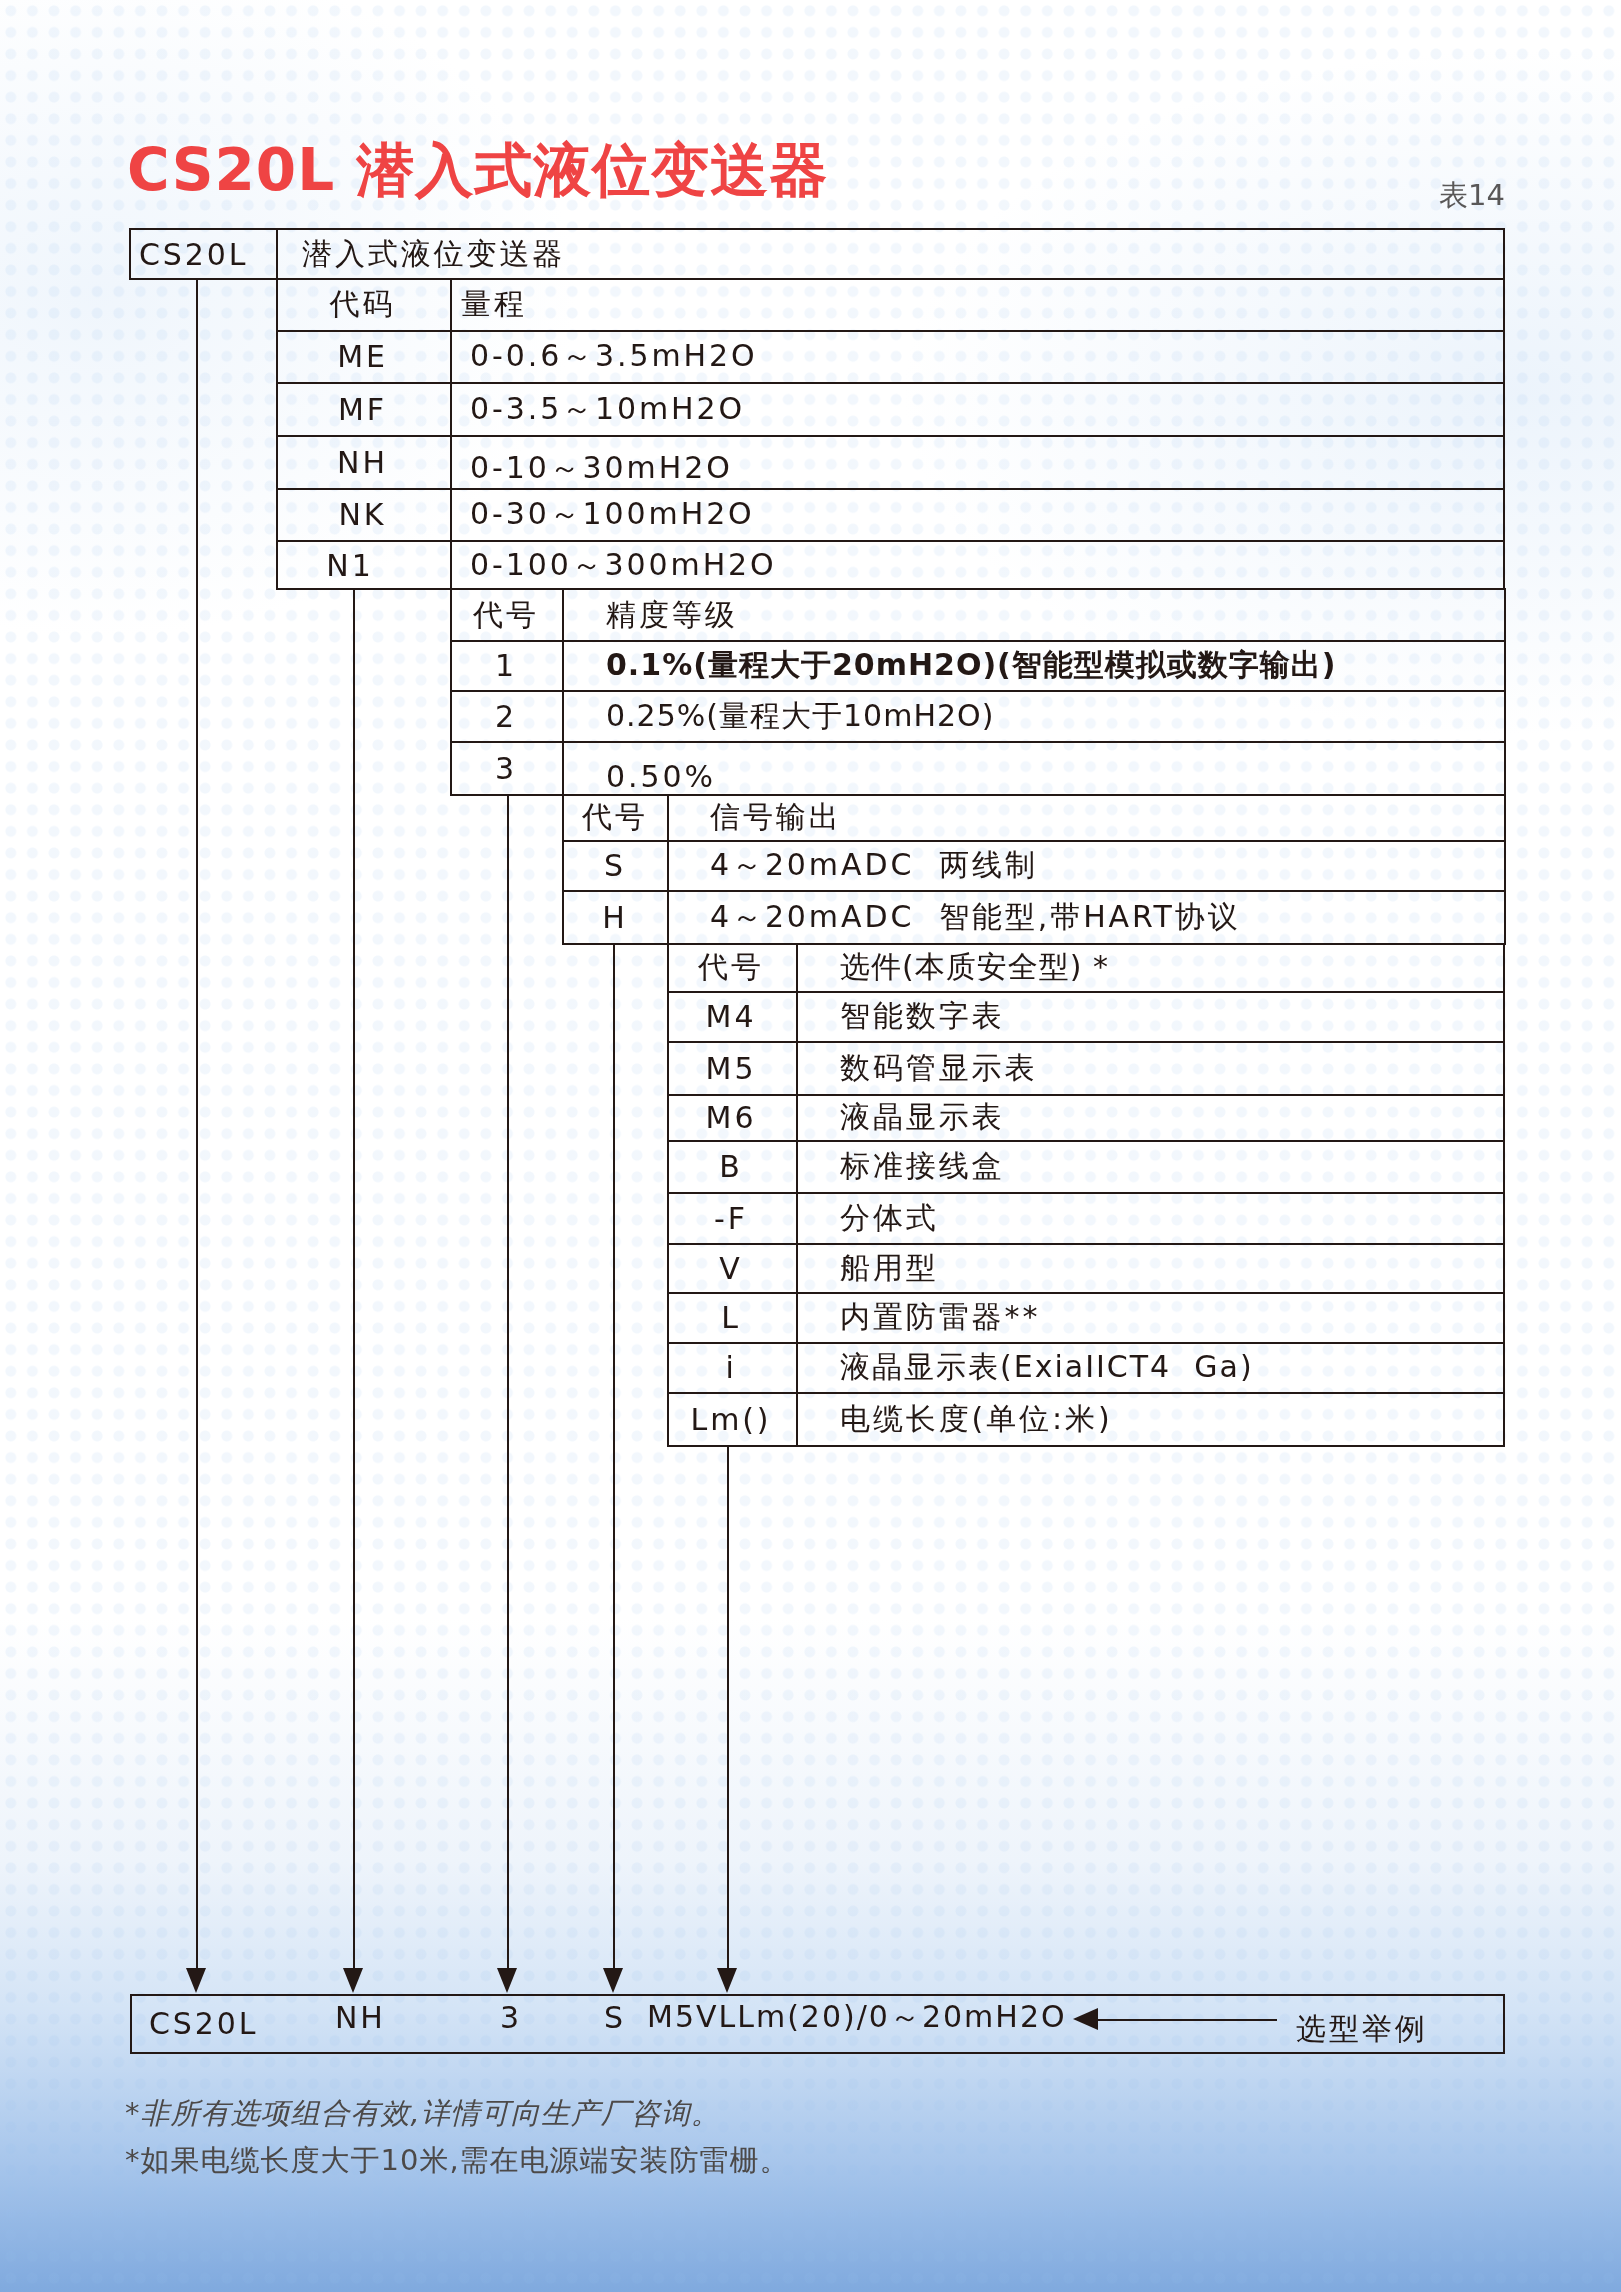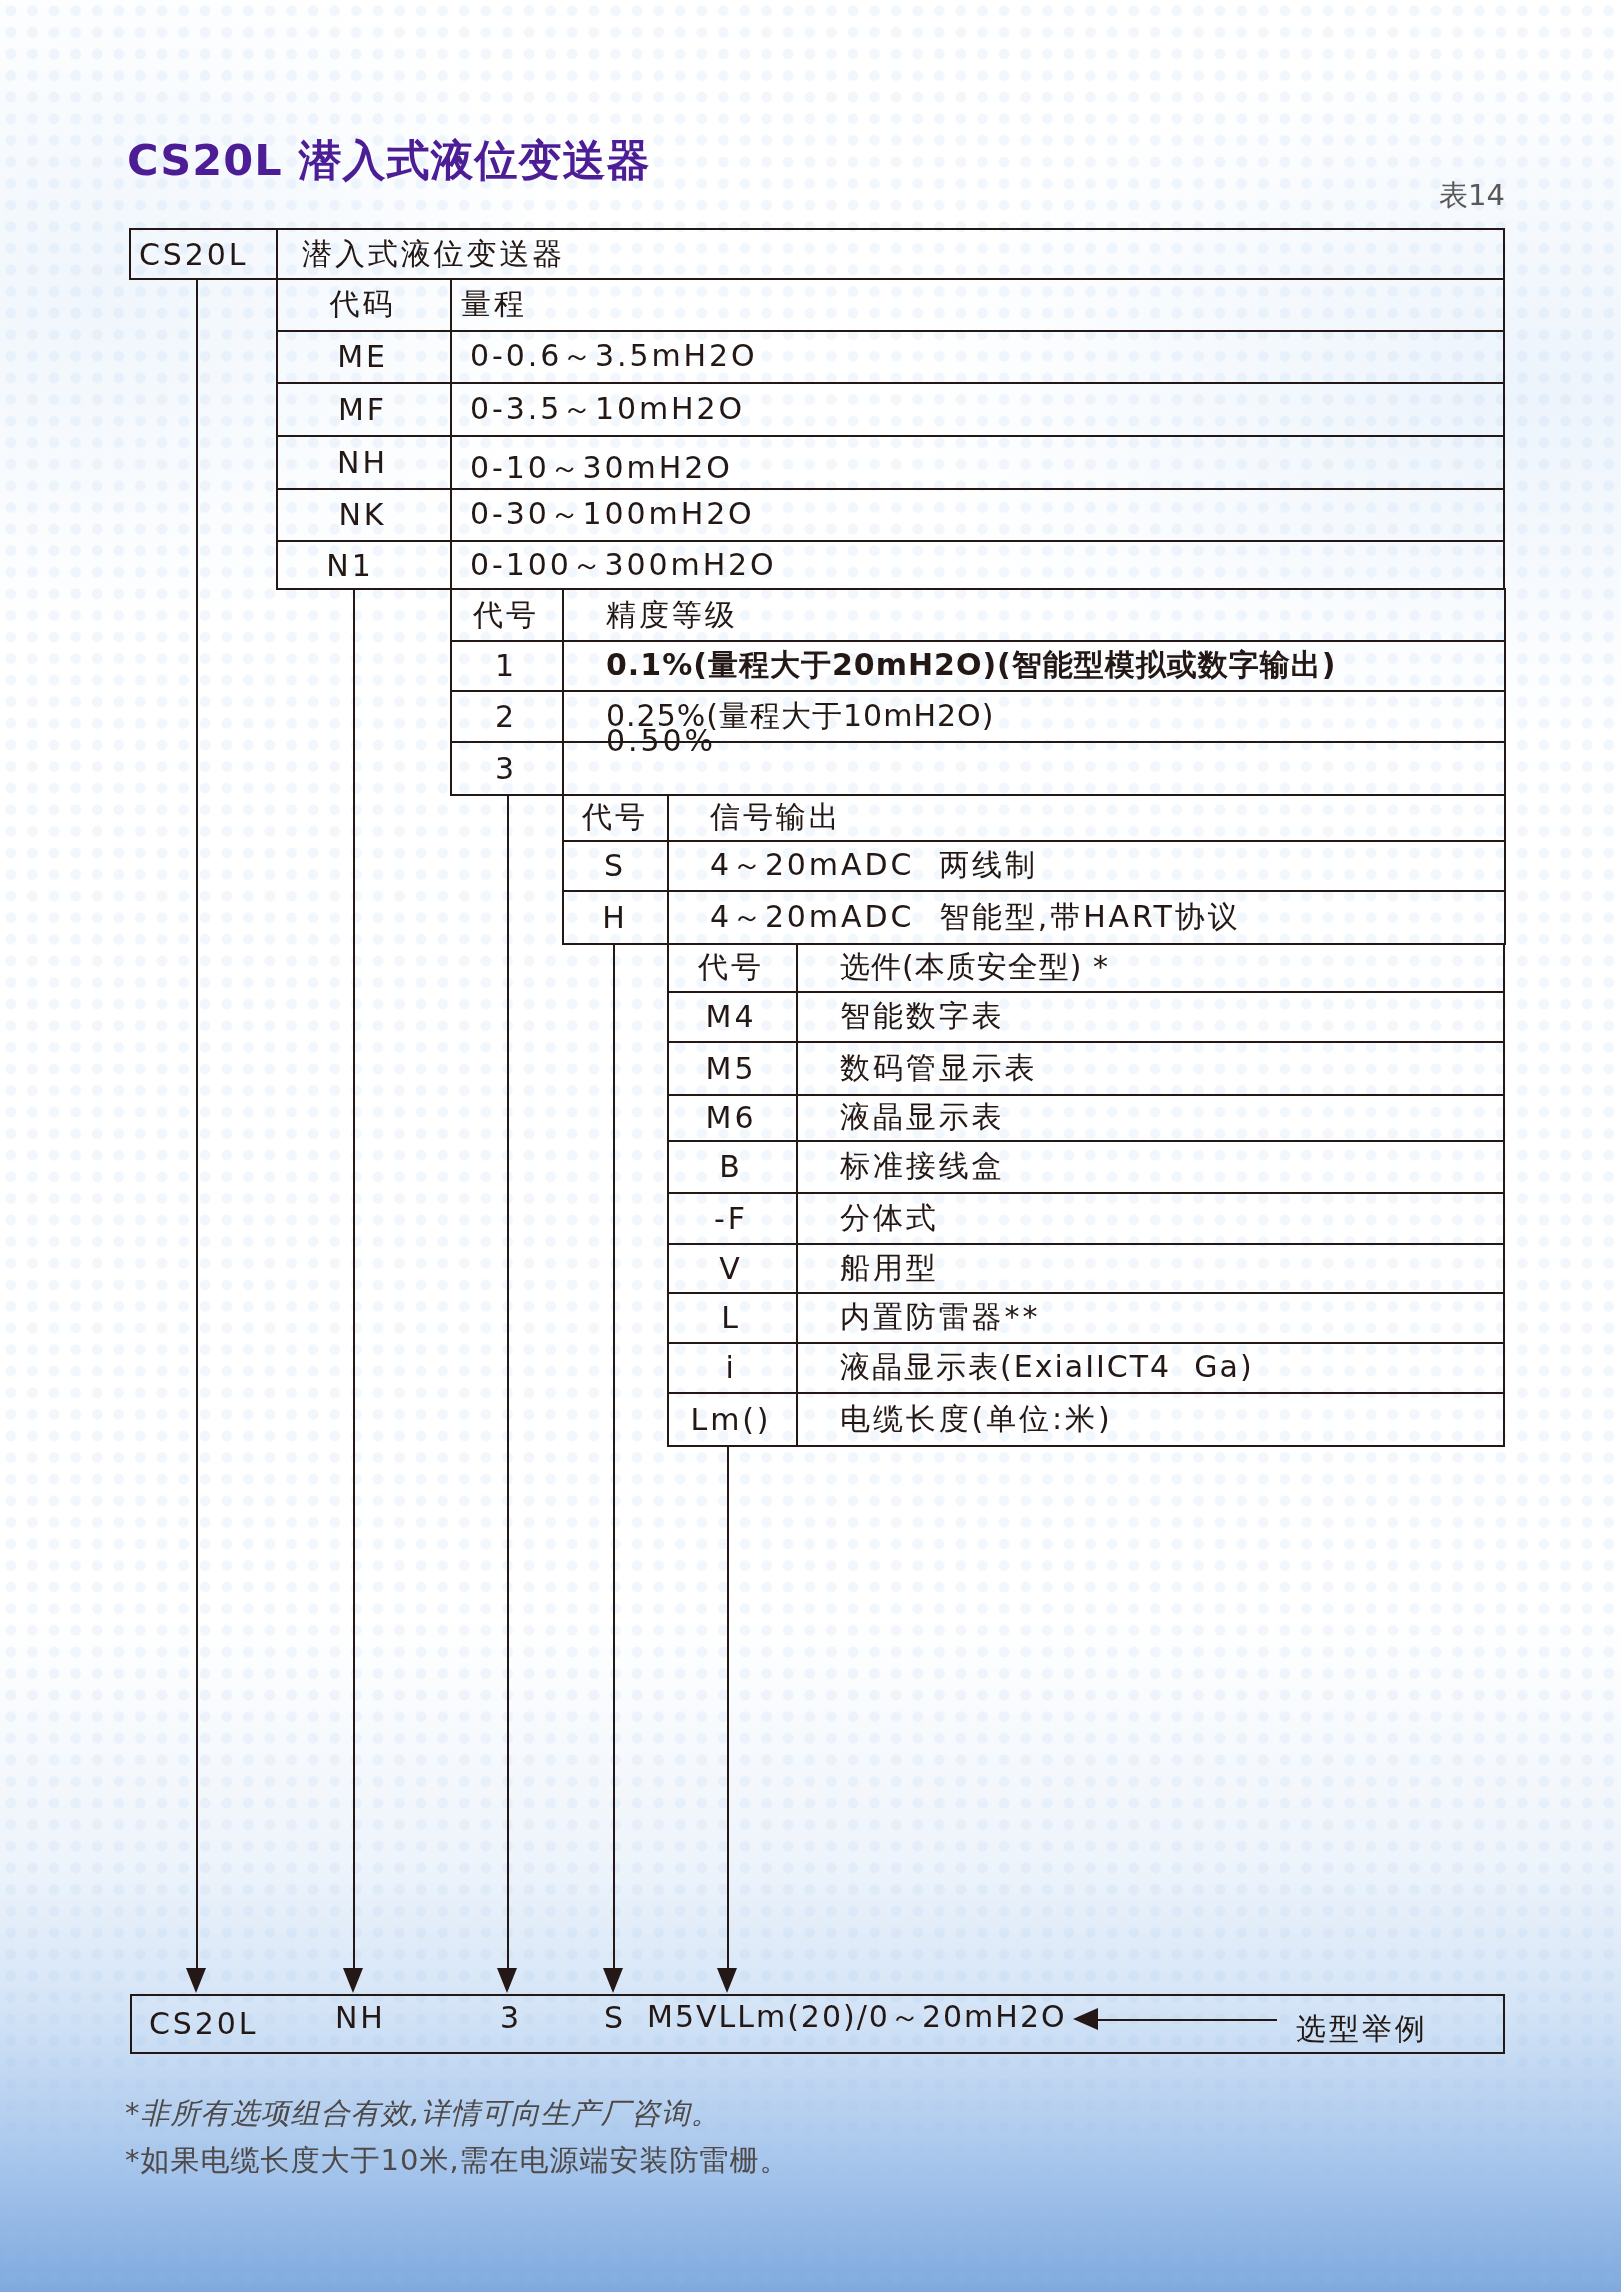--- a/index.html
+++ b/index.html
@@ -6,21 +6,21 @@
   body{width:1621px;height:2293px;position:relative;overflow:hidden;
     font-family:"DejaVu Sans","Liberation Sans",sans-serif;color:#231815;
     background:
       radial-gradient(ellipse 882px 490px at 1519px 392px, rgba(200,222,245,0.35), rgba(255,255,255,0) 70%),
       radial-gradient(ellipse 686px 490px at 98px 294px, rgba(210,228,247,0.35), rgba(255,255,255,0) 70%),
       linear-gradient(to bottom,#ffffff 0px,#ffffff 1617px,#eef4fb 1862px,#d4e4f6 2009px,#a9c7ec 2156px,#7fa9de 2293px);
   }
   .dots{position:absolute;inset:0;pointer-events:none;
     background-image:radial-gradient(circle, rgba(150,190,235,0.18) 4.9px, transparent 5.9px);
     background-size:21.6px 21.6px;opacity:0.7;}
-  .title{position:absolute;left:127px;top:132px;font-size:43px;font-weight:bold;color:#4c1d95;letter-spacing:1px;}
+  .title{position:absolute;left:127px;top:132px;font-size:58px;font-weight:bold;color:#ef4444;letter-spacing:1px;}
   .tabno{position:absolute;right:116px;top:176px;font-size:29px;color:#595757;}
   .box{position:absolute;border:2px solid #231815;box-sizing:border-box;background:transparent;}
   .cell{position:absolute;box-sizing:border-box;font-size:30px;letter-spacing:2.9px;display:flex;align-items:center;white-space:nowrap;}
   .code{justify-content:center;}
   .hl{position:absolute;height:2px;background:#231815;}
   .vl{position:absolute;width:2px;background:#231815;}
   .arrow{position:absolute;width:0;height:0;border-left:10.8px solid transparent;border-right:10.8px solid transparent;border-top:25.5px solid #231815;}
   .larrow{position:absolute;width:0;height:0;border-top:11.8px solid transparent;border-bottom:11.8px solid transparent;border-right:25.5px solid #231815;}
   .note{position:absolute;left:125px;font-size:29px;color:#4c4948;letter-spacing:1px;}
 </style>
@@ -62,21 +62,21 @@
 <div class="hl" style="left:450px;top:640px;width:1056px;"></div>
 <div class="hl" style="left:450px;top:690px;width:1056px;"></div>
 <div class="hl" style="left:450px;top:741px;width:1056px;"></div>
 <div class="cell code" style="left:450px;top:590px;width:112px;height:50px;">代号</div>
 <div class="cell" style="left:606px;top:590px;height:50px;">精度等级</div>
 <div class="cell code" style="left:450px;top:641px;width:112px;height:49px;">1</div>
 <div class="cell" style="left:606px;top:641px;height:49px;letter-spacing:1px;font-weight:bold;">0.1%(量程大于20mH2O)(智能型模拟或数字输出)</div>
 <div class="cell code" style="left:450px;top:691px;width:112px;height:50px;">2</div>
 <div class="cell" style="left:606px;top:691px;height:50px;letter-spacing:1px;">0.25%(量程大于10mH2O)</div>
 <div class="cell code" style="left:450px;top:742px;width:112px;height:52px;">3</div>
-<div class="cell" style="left:606px;top:706px;height:68px;">0.50%</div>
+<div class="cell" style="left:606px;top:742px;height:68px;">0.50%</div>
 
 <div class="box" style="left:562px;top:794px;width:944px;height:151px;"></div>
 <div class="vl" style="left:667px;top:794px;height:151px;"></div>
 <div class="hl" style="left:562px;top:840px;width:944px;"></div>
 <div class="hl" style="left:562px;top:890px;width:944px;"></div>
 <div class="cell code" style="left:562px;top:795px;width:106px;height:45px;">代号</div>
 <div class="cell" style="left:710px;top:795px;height:45px;">信号输出</div>
 <div class="cell code" style="left:562px;top:841px;width:106px;height:49px;">S</div>
 <div class="cell" style="left:710px;top:841px;height:49px;white-space:pre;">4～20mADC  两线制</div>
 <div class="cell code" style="left:562px;top:891px;width:106px;height:52px;">H</div>

